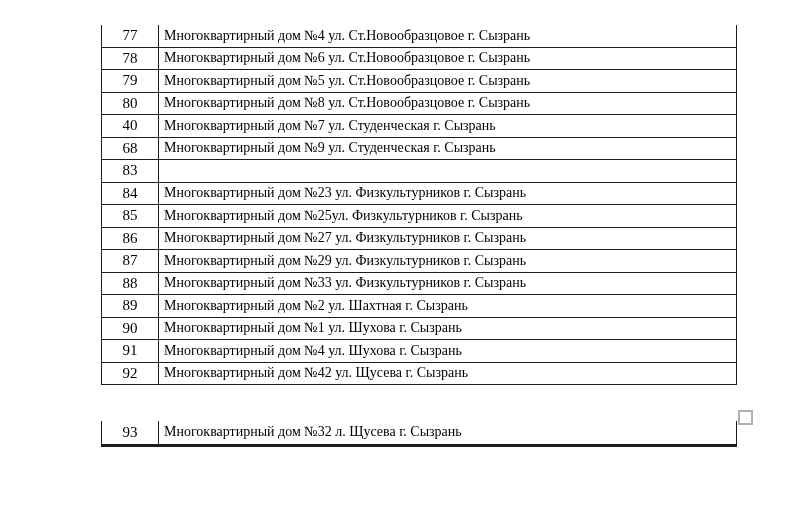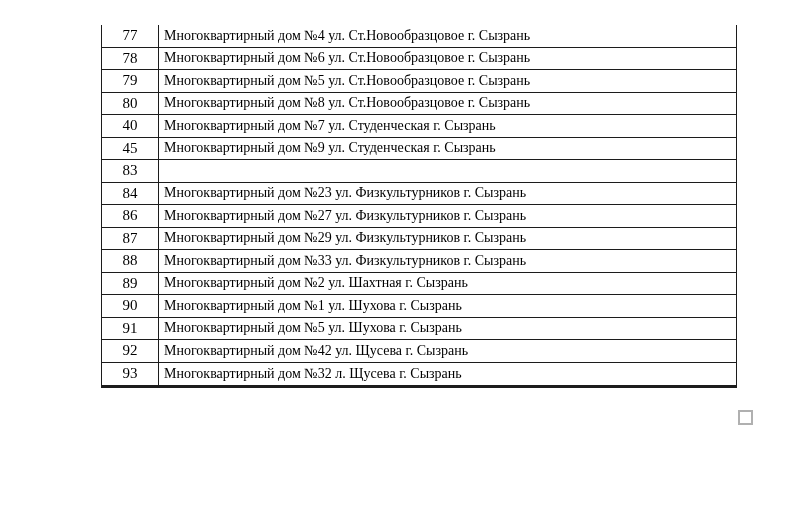--- a/index.html
+++ b/index.html
@@ -29,20 +29,21 @@
   .t-row {
     display: flex;
     height: 22.5px;
     box-sizing: border-box;
     border-left: 1px solid #1c1c1c;
     border-right: 1px solid #1c1c1c;
     border-bottom: 1px solid #1c1c1c;
   }
   .t-row:last-child {
     border-bottom: none;
+    margin-top: 36px;
   }
   .cell-num {
     width: 57px;
     box-sizing: border-box;
     border-right: 1px solid #1c1c1c;
     display: flex;
     align-items: center;
     justify-content: center;
     font-size: 15px;
     line-height: 1;
@@ -89,29 +90,33 @@
       </div>
         <div class="t-row">
         <div class="cell-num">80</div>
         <div class="cell-name">Многоквартирный дом №8 ул. Ст.Новообразцовое г. Сызрань</div>
       </div>
         <div class="t-row">
         <div class="cell-num">40</div>
         <div class="cell-name">Многоквартирный дом №7 ул. Студенческая г. Сызрань</div>
       </div>
         <div class="t-row">
-        <div class="cell-num">45</div>
+        <div class="cell-num">68</div>
         <div class="cell-name">Многоквартирный дом №9 ул. Студенческая г. Сызрань</div>
       </div>
         <div class="t-row">
         <div class="cell-num">83</div>
       </div>
         <div class="t-row">
         <div class="cell-num">84</div>
         <div class="cell-name">Многоквартирный дом №23 ул. Физкультурников г. Сызрань</div>
+      </div>
+        <div class="t-row">
+        <div class="cell-num">85</div>
+        <div class="cell-name">Многоквартирный дом №25ул. Физкультурников г. Сызрань</div>
       </div>
         <div class="t-row">
         <div class="cell-num">86</div>
         <div class="cell-name">Многоквартирный дом №27 ул. Физкультурников г. Сызрань</div>
       </div>
         <div class="t-row">
         <div class="cell-num">87</div>
         <div class="cell-name">Многоквартирный дом №29 ул. Физкультурников г. Сызрань</div>
       </div>
         <div class="t-row">
@@ -121,21 +126,21 @@
         <div class="t-row">
         <div class="cell-num">89</div>
         <div class="cell-name">Многоквартирный дом №2 ул. Шахтная г. Сызрань</div>
       </div>
         <div class="t-row">
         <div class="cell-num">90</div>
         <div class="cell-name">Многоквартирный дом №1 ул. Шухова г. Сызрань</div>
       </div>
         <div class="t-row">
         <div class="cell-num">91</div>
-        <div class="cell-name">Многоквартирный дом №5 ул. Шухова г. Сызрань</div>
+        <div class="cell-name">Многоквартирный дом №4 ул. Шухова г. Сызрань</div>
       </div>
         <div class="t-row">
         <div class="cell-num">92</div>
         <div class="cell-name">Многоквартирный дом №42 ул. Щусева г. Сызрань</div>
       </div>
         <div class="t-row">
         <div class="cell-num">93</div>
         <div class="cell-name">Многоквартирный дом №32 л. Щусева г. Сызрань</div>
       </div>
       </div>

